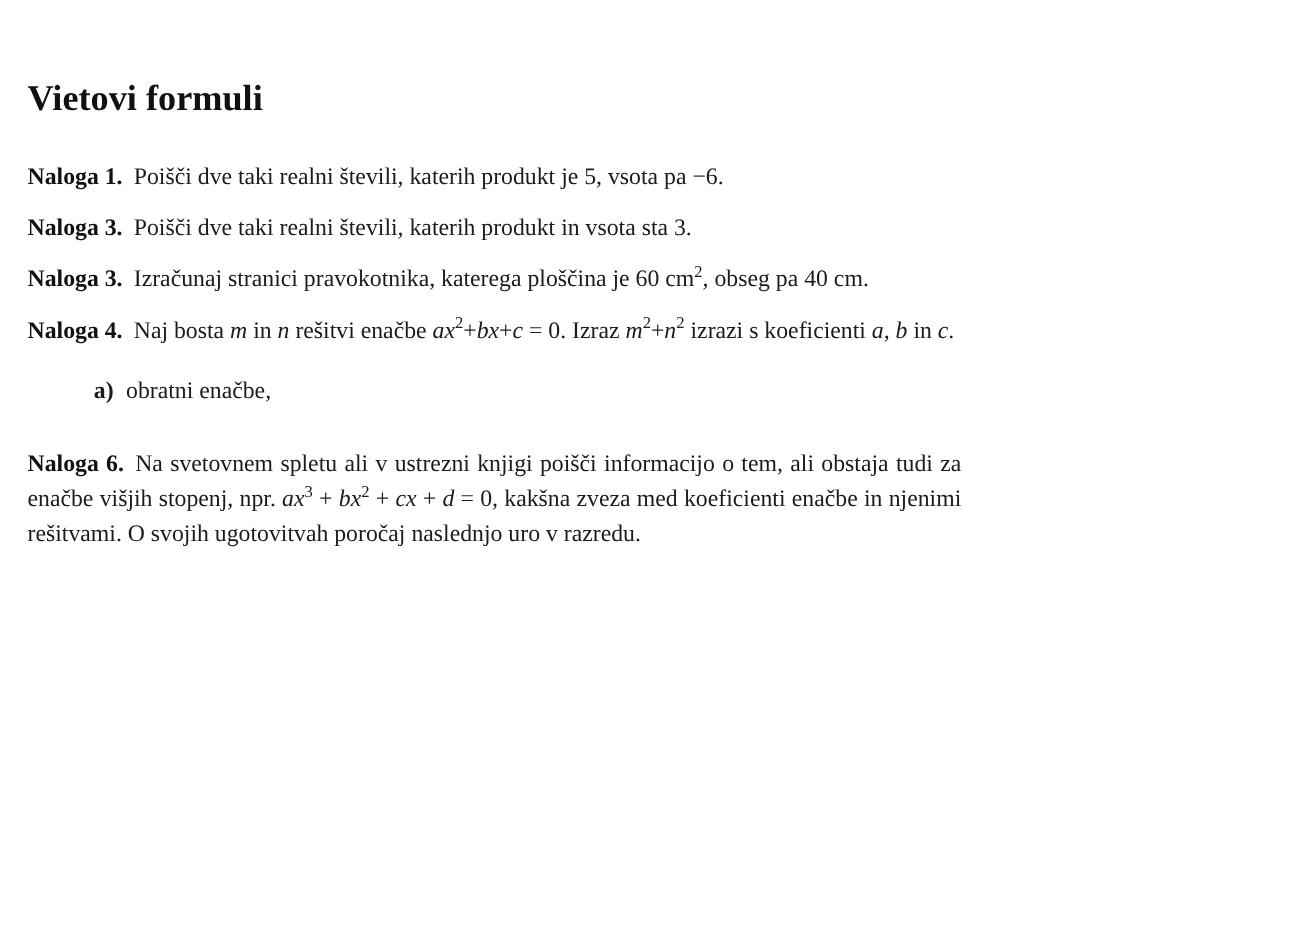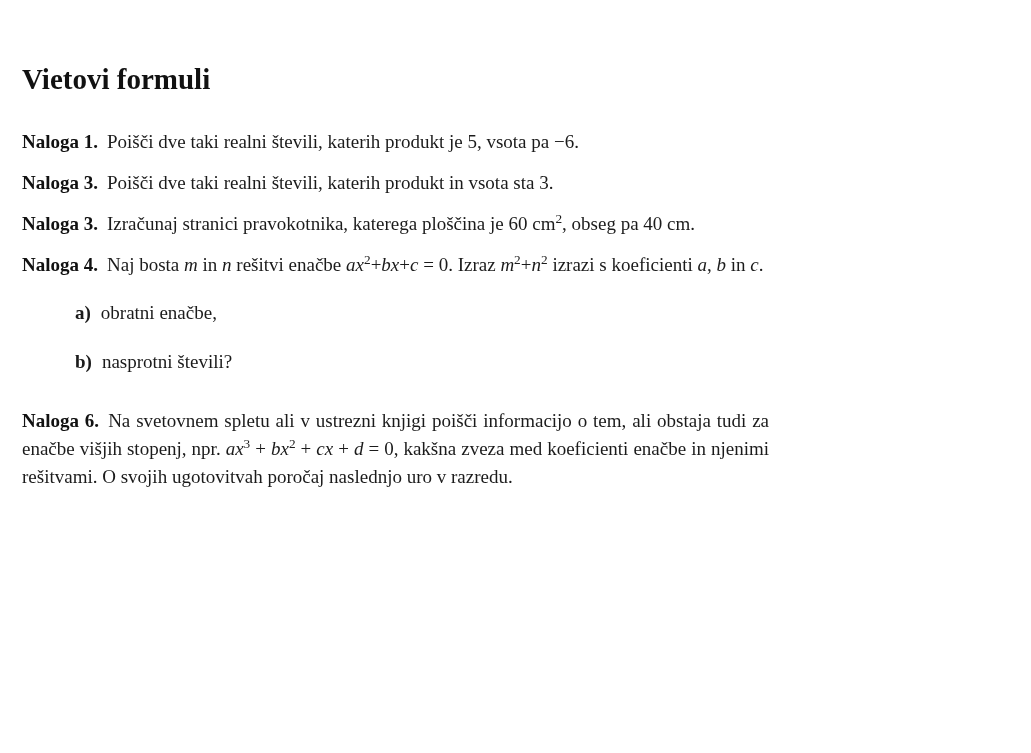--- a/index.html
+++ b/index.html
@@ -74,18 +74,17 @@
 
   <p class="task"><span class="task-label">Naloga 3.</span><span class="task-body">Poišči dve taki realni števili, katerih produkt in vsota sta 3.</span></p>
 
   <p class="task"><span class="task-label">Naloga 3.</span><span class="task-body">Izračunaj stranici pravokotnika, katerega ploščina je 60 cm<sup>2</sup>, obseg pa 40 cm.</span></p>
 
   <p class="task"><span class="task-label">Naloga 4.</span><span class="task-body">Naj bosta <i>m</i> in <i>n</i> rešitvi enačbe <i>ax</i><sup>2</sup>+<i>bx</i>+<i>c</i> = 0.  Izraz <i>m</i><sup>2</sup>+<i>n</i><sup>2</sup> izrazi s koeficienti <i>a</i>, <i>b</i> in <i>c</i>.</span></p>
 
 
   <div class="sub-list">
     <p class="sub-item"><span class="sub-marker">a)</span><span>obratni enačbe,</span></p>
-    <p class="sub-item"><span class="sub-marker">b)</span><span>nasprotni števili?</span></p>
   </div>
 
   <p class="task task-last"><span class="task-label">Naloga 6.</span><span class="task-body">Na svetovnem spletu ali v ustrezni knjigi poišči informacijo o tem, ali obstaja tudi za enačbe višjih stopenj, npr.  <i>ax</i><sup>3</sup> + <i>bx</i><sup>2</sup> + <i>cx</i> + <i>d</i> = 0, kakšna zveza med koeficienti enačbe in njenimi rešitvami.  O svojih ugotovitvah poročaj naslednjo uro v razredu.</span></p>
 
 </div>
 
 </body></html>

